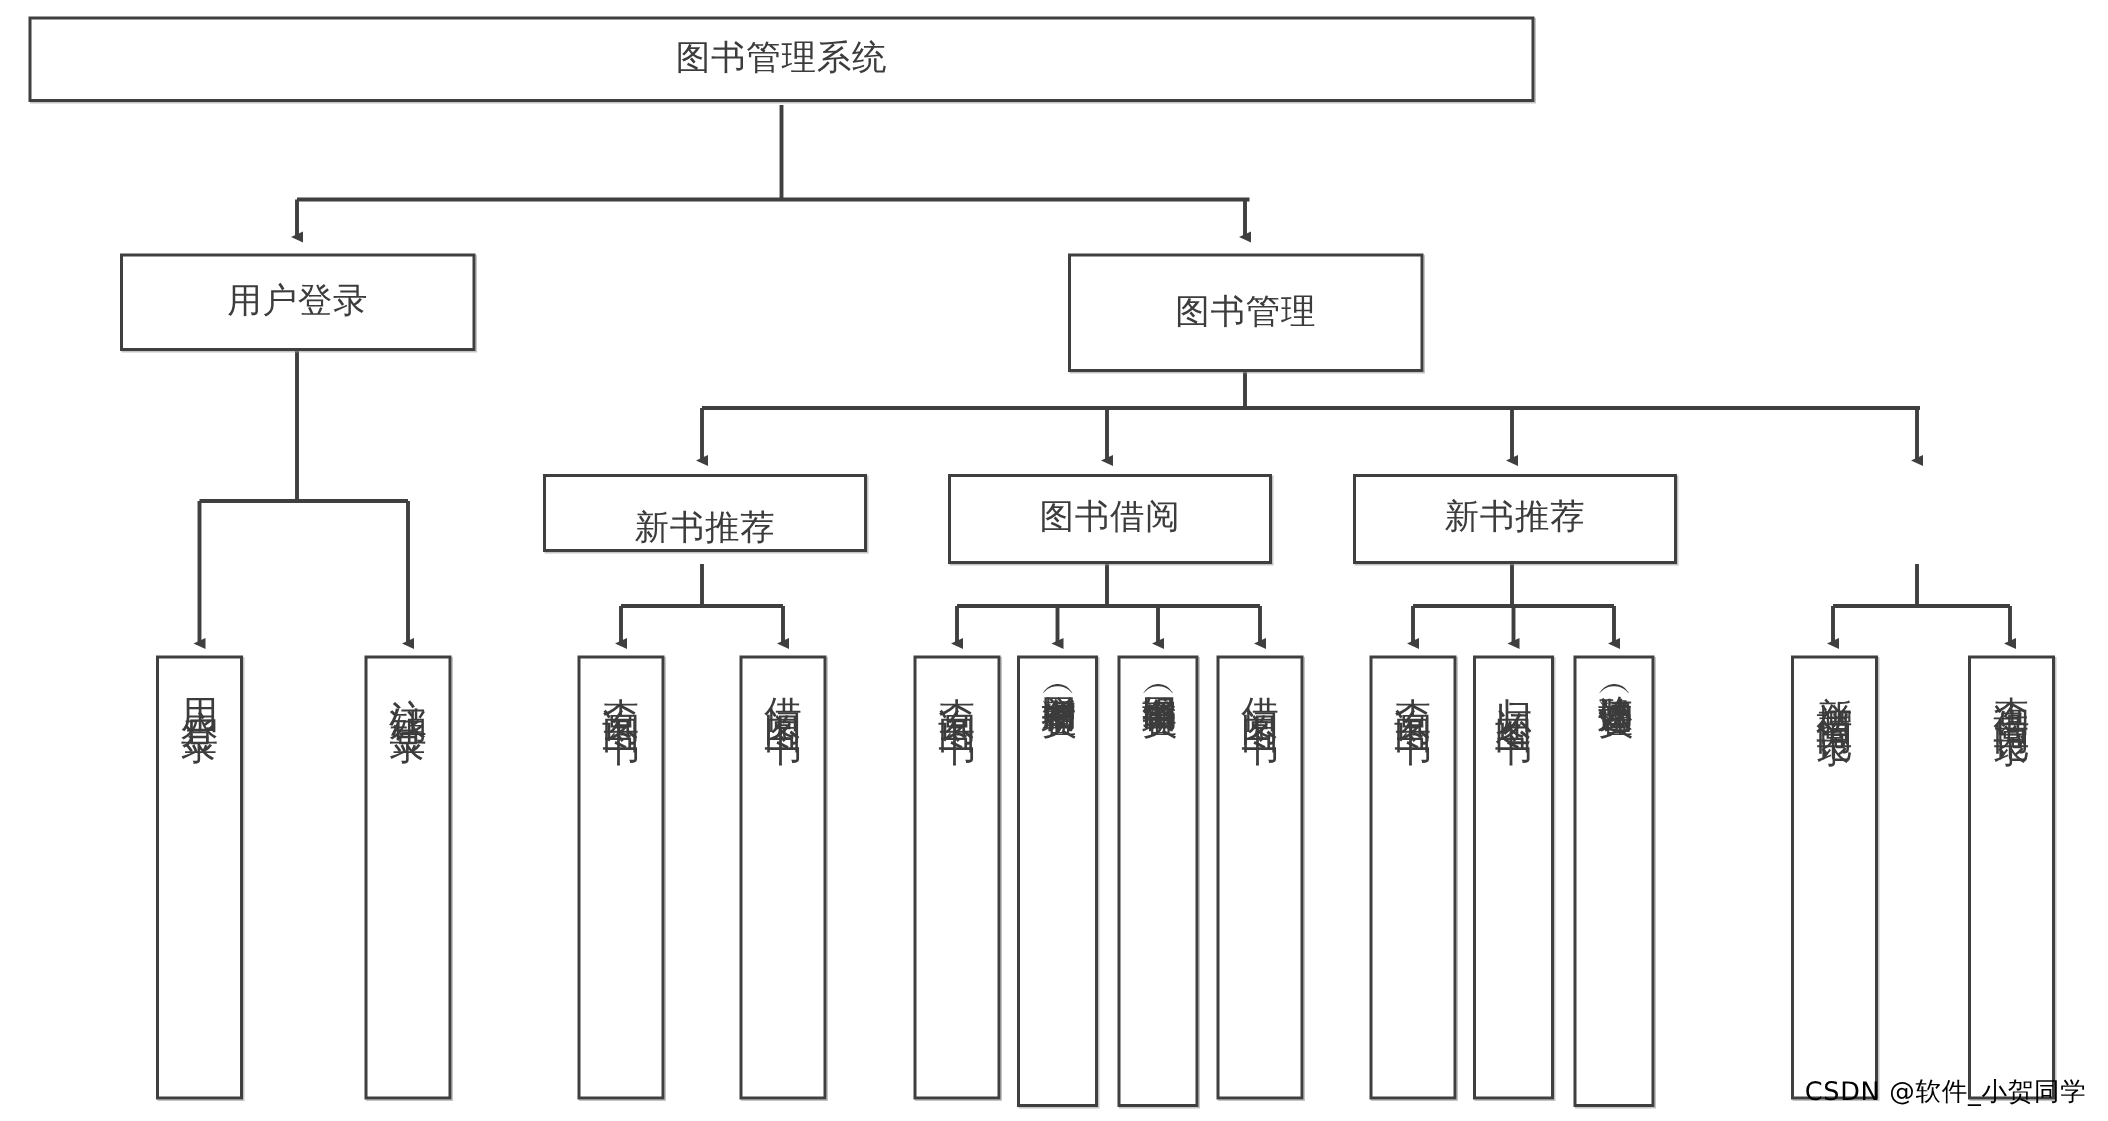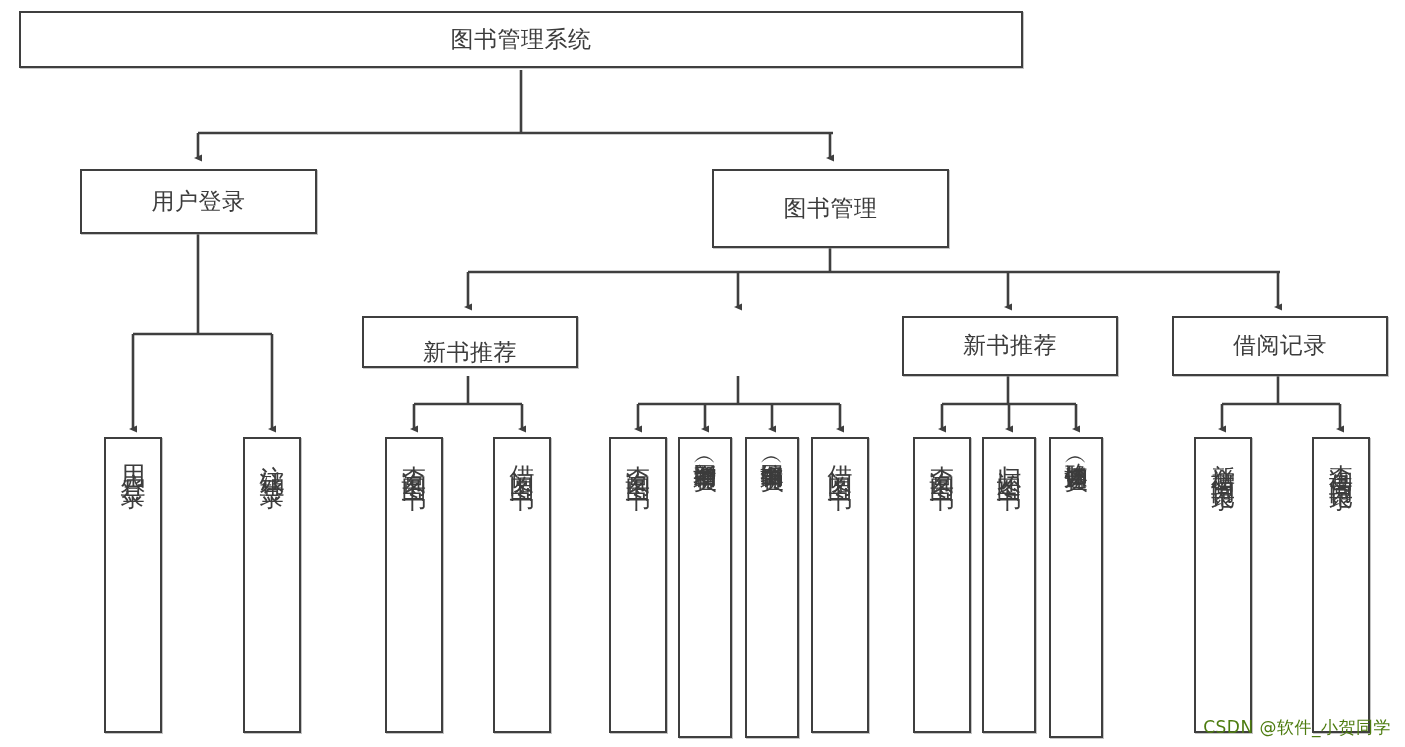--- a/index.html
+++ b/index.html
@@ -66,21 +66,21 @@
   }
   .node.vert.mid .lbl {
     letter-spacing: 5px;
     font-size: 24px;
   }
   .watermark {
     position: absolute;
     right: 14px;
     bottom: 8px;
     font-size: 17px;
-    color: #4d7c0f;
+    color: #000000;
     letter-spacing: .5px;
     white-space: nowrap;
     user-select: none;
   }
 </style>
 </head>
 <body>
 
 <div id="canvas">
 
@@ -143,28 +143,28 @@
   </div>
 
   <div class="node horiz" style="left:712px; top:169px; width:237px; height:79px;">
     <span class="lbl">图书管理</span>
   </div>
 
   <div class="node horiz" style="left:362px; top:316px; width:216px; height:52px;align-items:flex-end;">
     <span class="lbl">新书推荐</span>
   </div>
 
+  <div class="node horiz" style="left:632px; top:316px; width:216px; height:60px;">
+    <span class="lbl">图书借阅</span>
+  </div>
 
   <div class="node horiz" style="left:902px; top:316px; width:216px; height:60px;">
     <span class="lbl">新书推荐</span>
   </div>
 
-  <div class="node horiz" style="left:1172px; top:316px; width:216px; height:60px;">
-    <span class="lbl">借阅记录</span>
-  </div>
 
   <div class="node vert" style="left:104px; top:437px; width:58px; height:296px;">
     <span class="lbl">用户登录</span>
   </div>
 
   <div class="node vert" style="left:243px; top:437px; width:58px; height:296px;">
     <span class="lbl">注销登录</span>
   </div>
 
   <div class="node vert" style="left:385px; top:437px; width:58px; height:296px;">

